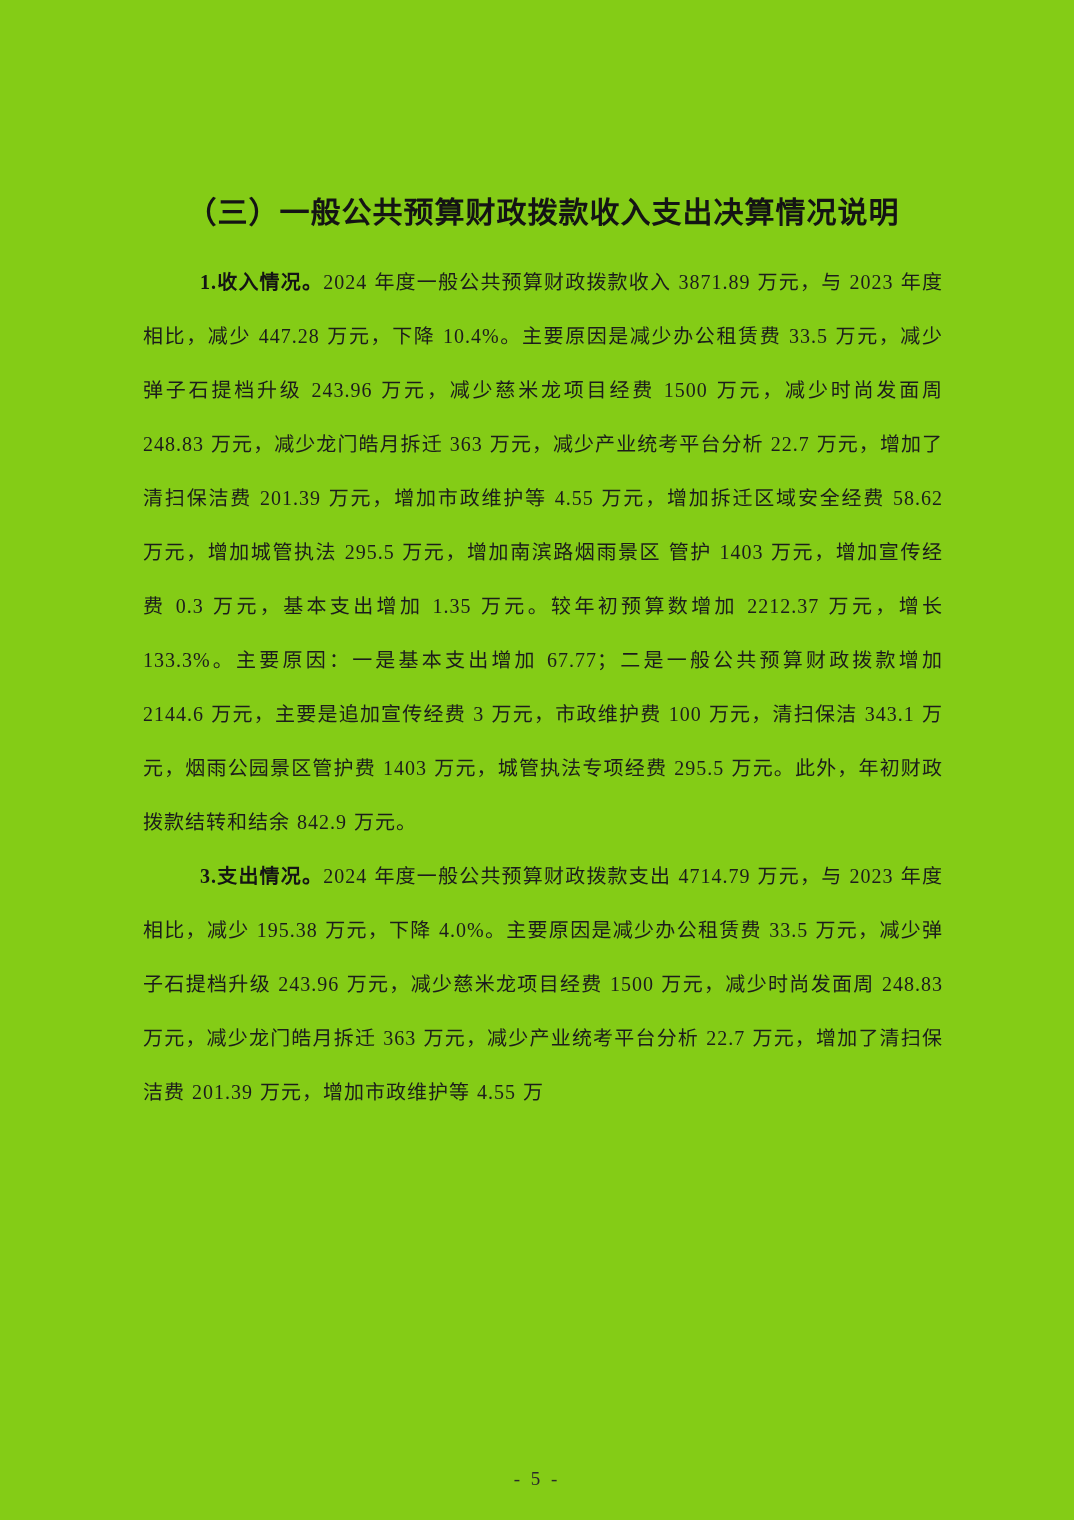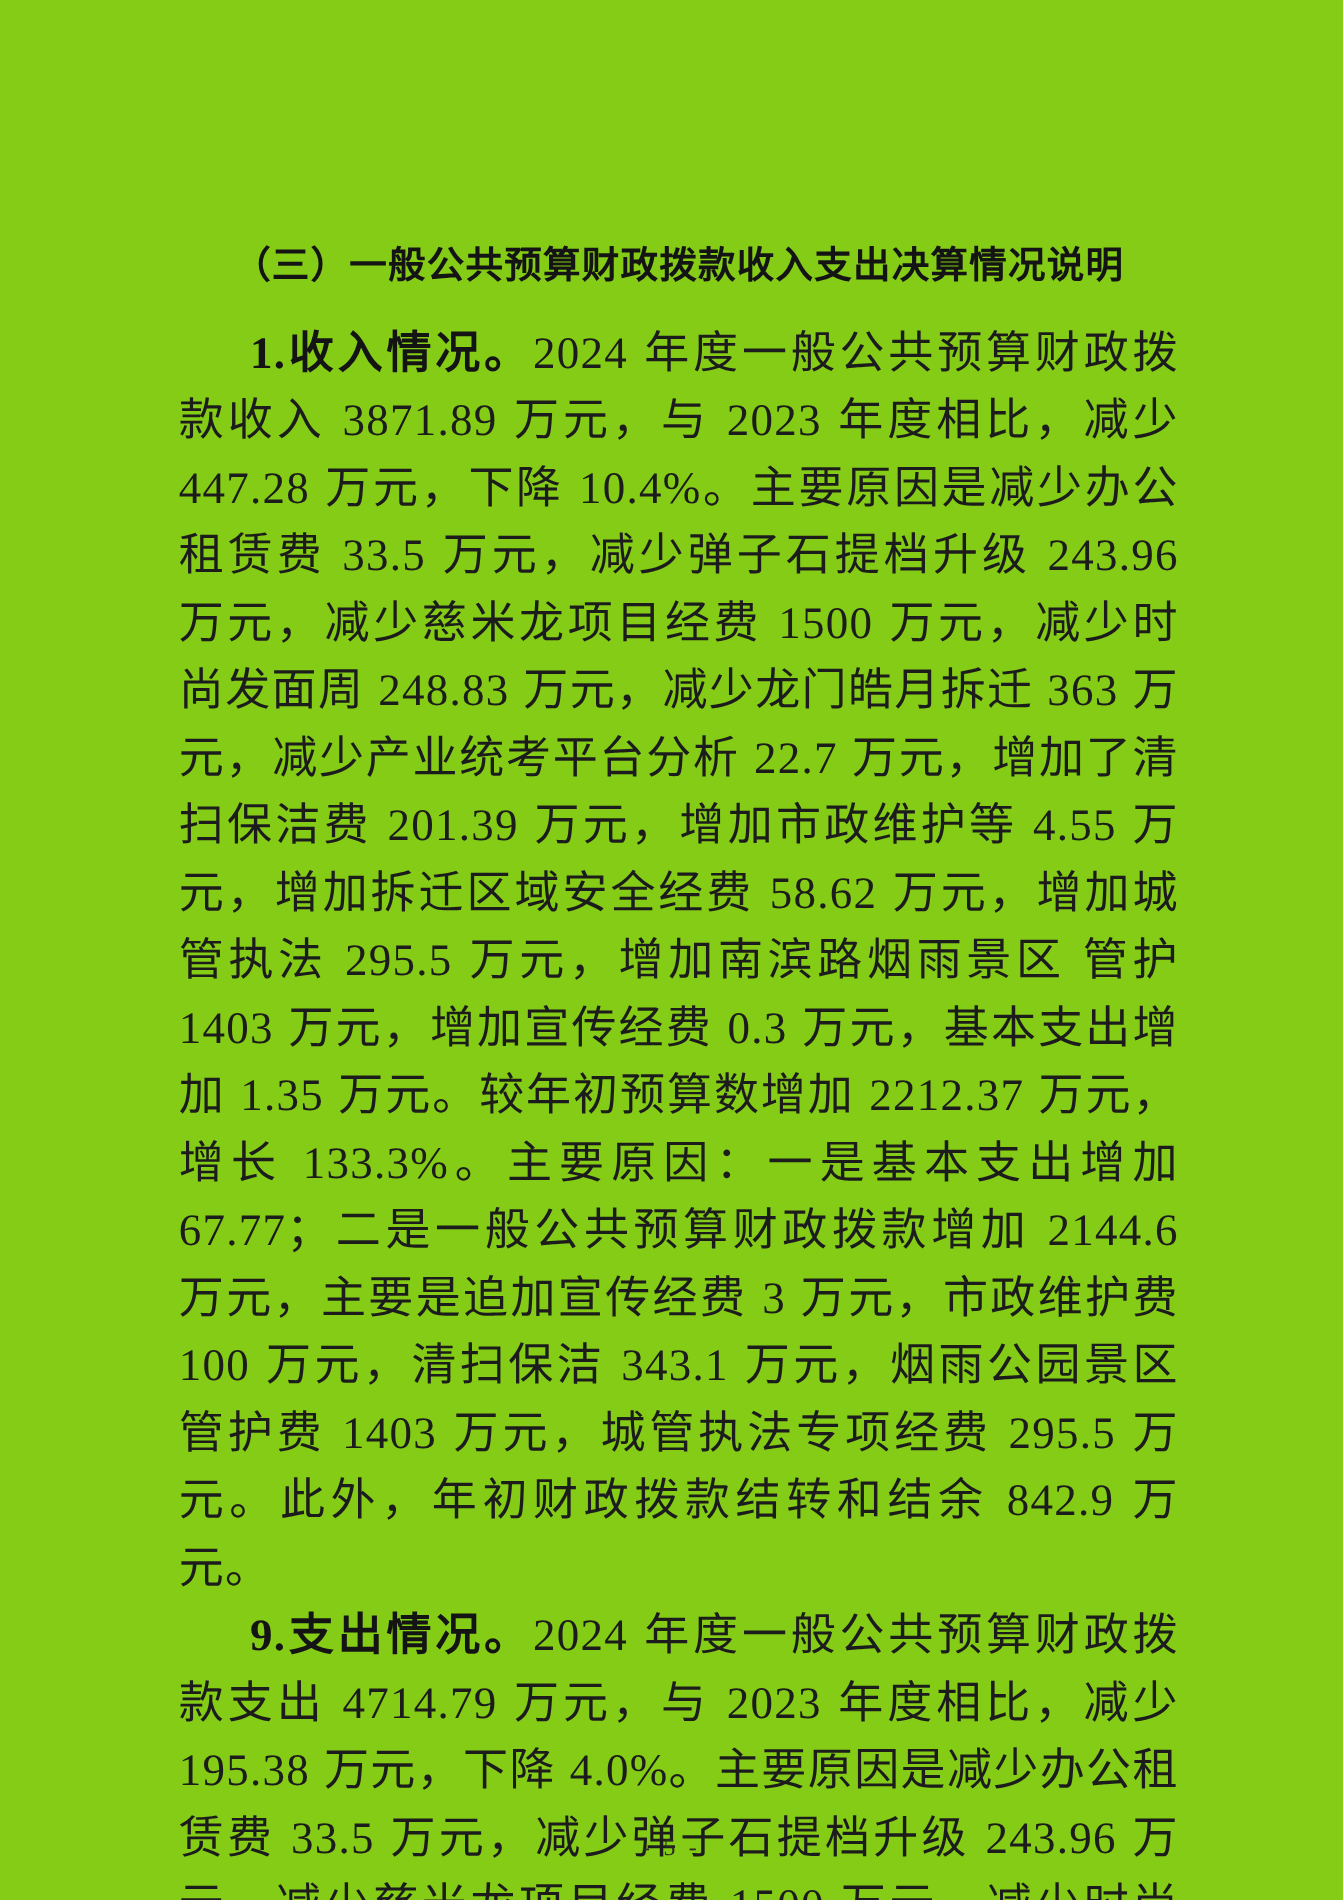--- a/index.html
+++ b/index.html
@@ -27,21 +27,21 @@
     font-size: 30px;
     line-height: 44px;
     font-weight: 700;
     text-align: center;
     letter-spacing: 1px;
     color: #141414;
     font-family: "Liberation Serif", "DejaVu Serif", serif;
   }
   .para {
     margin: 0;
-    font-size: 36px;
+    font-size: 20px;
     line-height: 54px;
     text-align: justify;
     text-indent: 57px;
     letter-spacing: 1px;
     word-spacing: 1px;
     color: #1c1c1c;
     font-weight: 400;
   }
   .para.first {
     margin-top: 20px;
@@ -64,18 +64,18 @@
 </head>
 <body>
 
 <div class="page">
   <div class="content">
 
     <h1 class="title">（三）一般公共预算财政拨款收入支出决算情况说明</h1>
 
     <p class="para first"><span class="lead">1.收入情况。</span><span>2024 年度一般公共预算财政拨款收入 3871.89 万元，与 2023 年度相比，减少 447.28 万元，下降 10.4%。主要原因是减少办公租赁费 33.5 万元，减少弹子石提档升级 243.96 万元，减少慈米龙项目经费 1500 万元，减少时尚发面周 248.83 万元，减少龙门皓月拆迁 363 万元，减少产业统考平台分析 22.7 万元，增加了清扫保洁费 201.39 万元，增加市政维护等 4.55 万元，增加拆迁区域安全经费 58.62 万元，增加城管执法 295.5 万元，增加南滨路烟雨景区 管护 1403 万元，增加宣传经费 0.3 万元，基本支出增加 1.35 万元。较年初预算数增加 2212.37 万元，增长 133.3%。主要原因：一是基本支出增加 67.77；二是一般公共预算财政拨款增加 2144.6 万元，主要是追加宣传经费 3 万元，市政维护费 100 万元，清扫保洁 343.1 万元，烟雨公园景区管护费 1403 万元，城管执法专项经费 295.5 万元。此外，年初财政拨款结转和结余 842.9 万元。</span></p>
 
-    <p class="para"><span class="lead">9.支出情况。</span><span>2024 年度一般公共预算财政拨款支出 4714.79 万元，与 2023 年度相比，减少 195.38 万元，下降 4.0%。主要原因是减少办公租赁费 33.5 万元，减少弹子石提档升级 243.96 万元，减少慈米龙项目经费 1500 万元，减少时尚发面周 248.83 万元，减少龙门皓月拆迁 363 万元，减少产业统考平台分析 22.7 万元，增加了清扫保洁费 201.39 万元，增加市政维护等 4.55 万</span></p>
+    <p class="para"><span class="lead">3.支出情况。</span><span>2024 年度一般公共预算财政拨款支出 4714.79 万元，与 2023 年度相比，减少 195.38 万元，下降 4.0%。主要原因是减少办公租赁费 33.5 万元，减少弹子石提档升级 243.96 万元，减少慈米龙项目经费 1500 万元，减少时尚发面周 248.83 万元，减少龙门皓月拆迁 363 万元，减少产业统考平台分析 22.7 万元，增加了清扫保洁费 201.39 万元，增加市政维护等 4.55 万</span></p>
 
   </div>
 
   <div class="footer">- 5 -</div>
 </div>
 
 </body></html>

